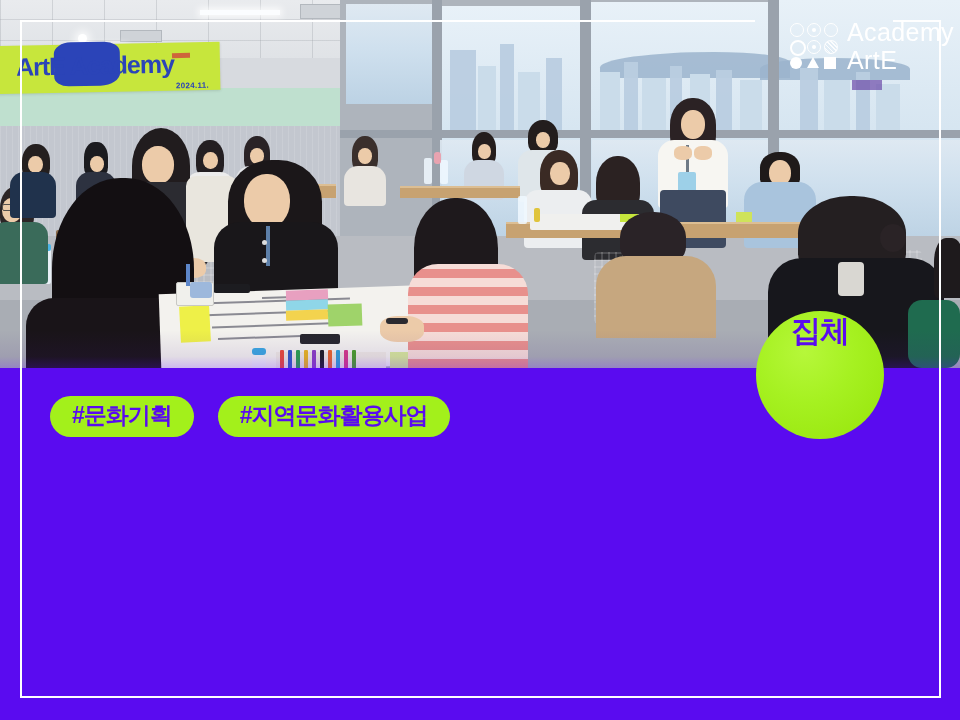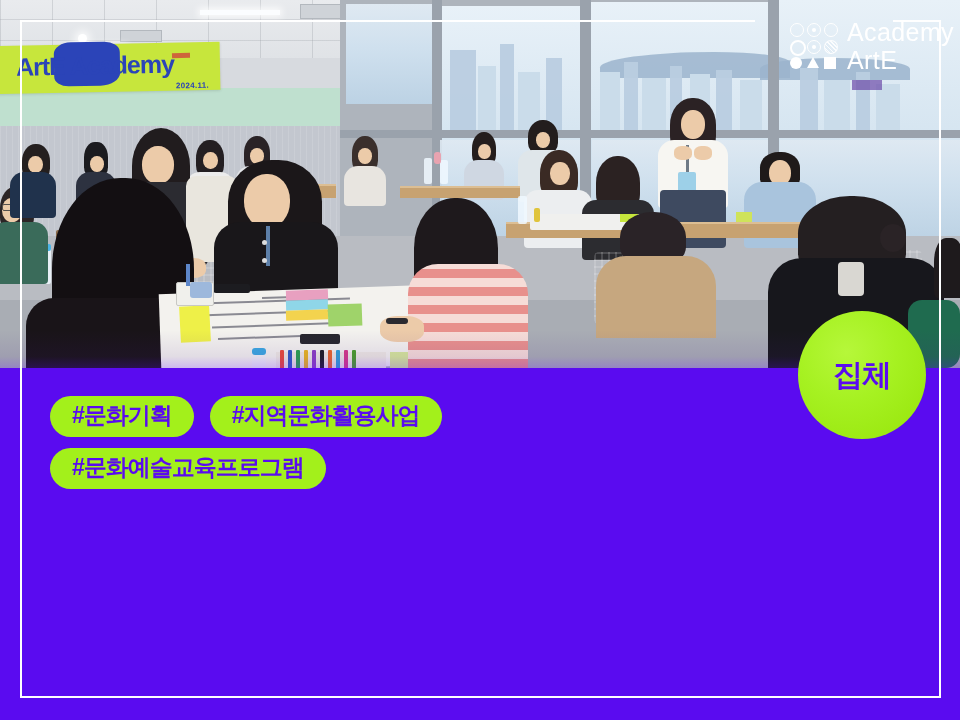--- a/index.html
+++ b/index.html
@@ -98,29 +98,29 @@
       background:repeating-linear-gradient(45deg,rgba(255,255,255,.85) 0 1px,transparent 1px 3px);}
   .s-fill{background:#fff;border-radius:50%;}
   .s-tri{width:0;height:0;border-left:6px solid transparent;border-right:6px solid transparent;
       border-bottom:11px solid #fff;}
   .s-sq{background:#fff;}
   .logo-word{color:#fff;line-height:1.12;font-size:25px;letter-spacing:.4px;
       font-family:"Liberation Sans",sans-serif;font-weight:300;}
   .logo-word div{white-space:nowrap;}
 
   
-  .badge{position:absolute;left:798px;top:311px;width:128px;height:128px;border-radius:50%;
+  .badge{position:absolute;left:756px;top:311px;width:128px;height:128px;border-radius:50%;
      background:radial-gradient(circle at 38% 32%,#b6f73a 0%,#a6f121 42%,#96e409 100%);
-     display:flex;align-items:center;justify-content:center;}
+     display:flex;justify-content:center;}
   .badge-txt{color:#5A0BF0;font-size:30px;font-weight:bold;letter-spacing:-1px;
      font-family:"Liberation Sans",sans-serif;}
 
   
   .tags{position:absolute;left:50px;top:396px;width:720px;}
-  .tag-row{display:flex;gap:16px;margin-bottom:11px;}
+  .tag-row{display:flex;gap:24px;margin-bottom:11px;}
   .tag{background:#A3F01B;color:#5A0BF0;border-radius:999px;
        font-size:23px;font-weight:bold;letter-spacing:-1px;
        padding:5px 22px 7px;white-space:nowrap;line-height:1.25;
        font-family:"Liberation Sans",sans-serif;}
 
   
   .title{position:absolute;left:48px;top:516px;color:#fff;
      font-size:45px;font-weight:bold;line-height:1.36;letter-spacing:-1.6px;
      font-family:"Liberation Sans",sans-serif;}
   .title div{white-space:nowrap;}
@@ -364,18 +364,17 @@
   <div class="badge">
     <span class="badge-txt">집체</span>
   </div>
 
   <div class="tags">
     <div class="tag-row">
       <span class="tag">#문화기획</span>
       <span class="tag">#지역문화활용사업</span>
     </div>
     <div class="tag-row">
-      <span class="tag">#문화예술교육프로그램</span>
     </div>
   </div>
 
 
 </div>
 
 </body></html>

